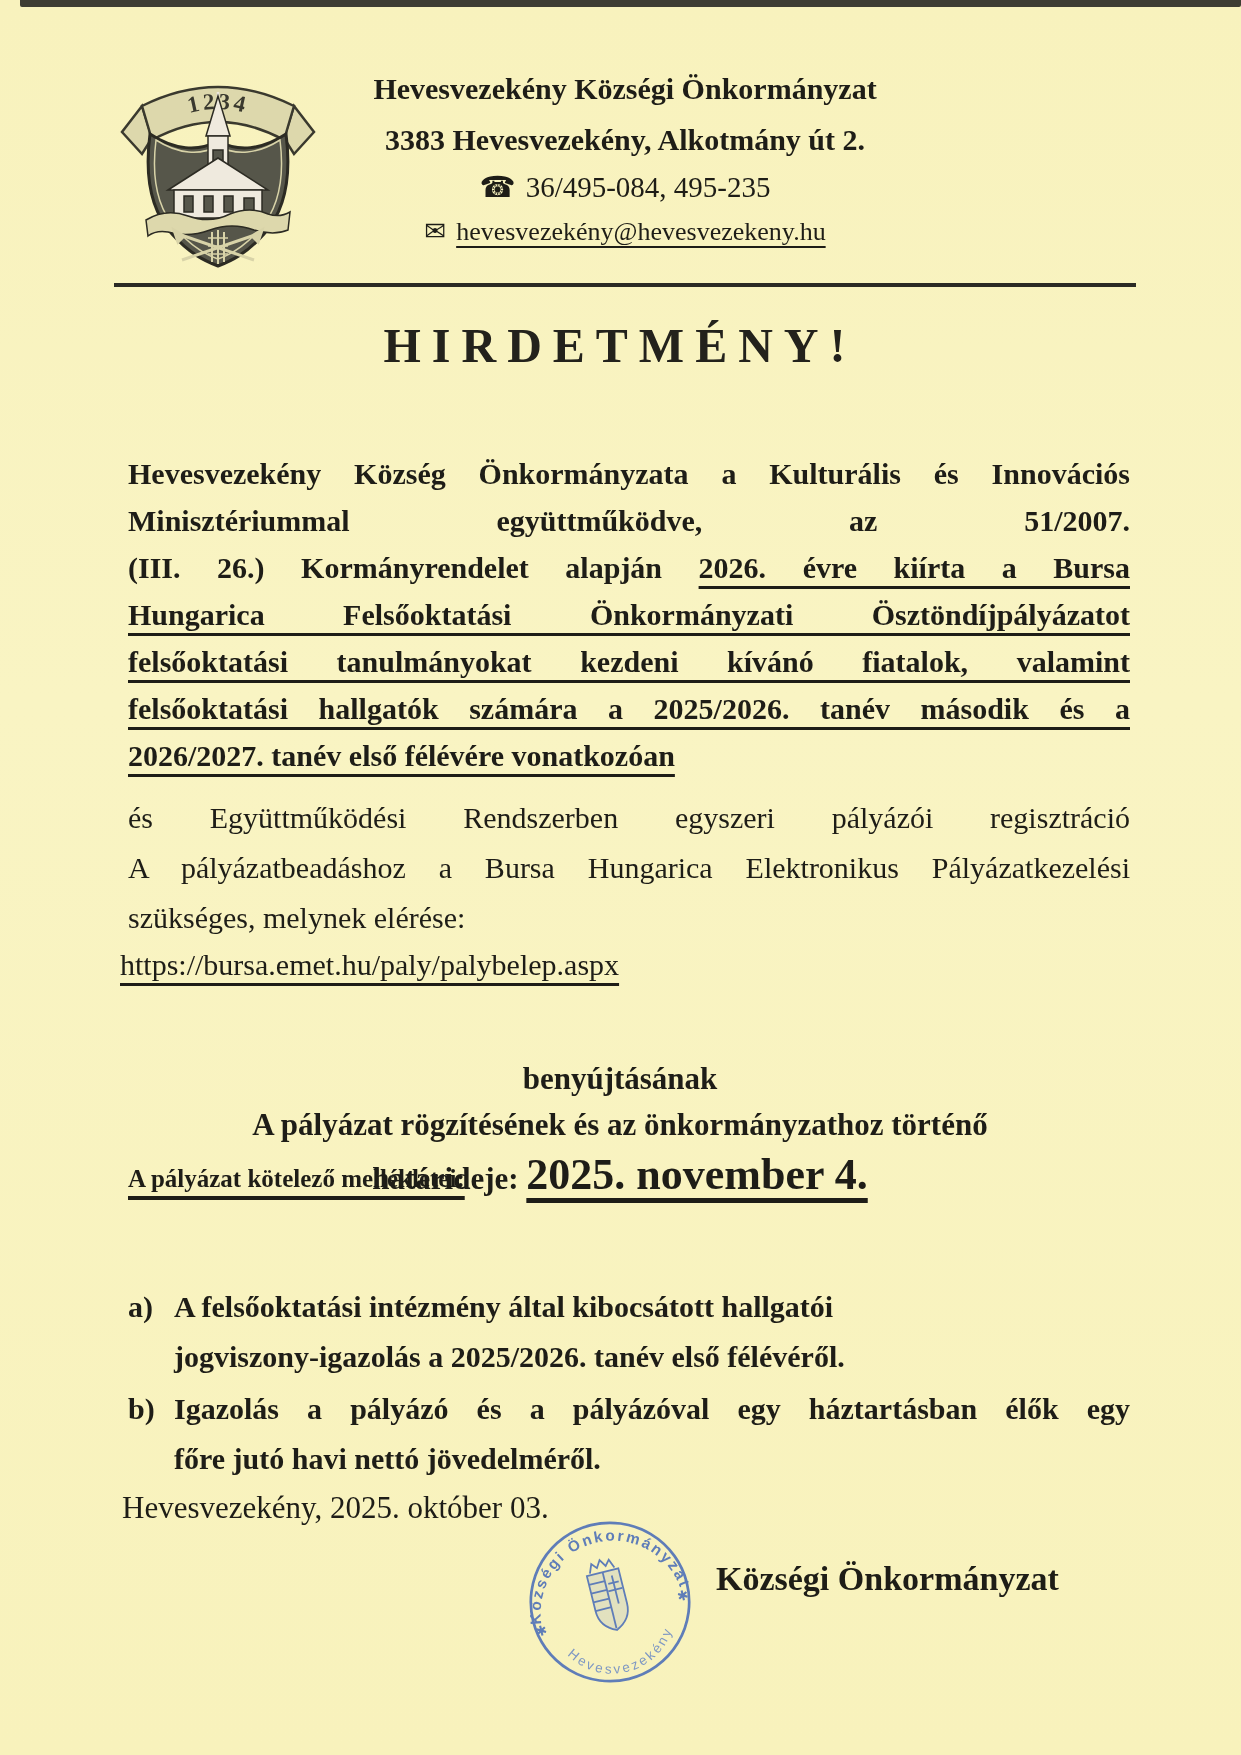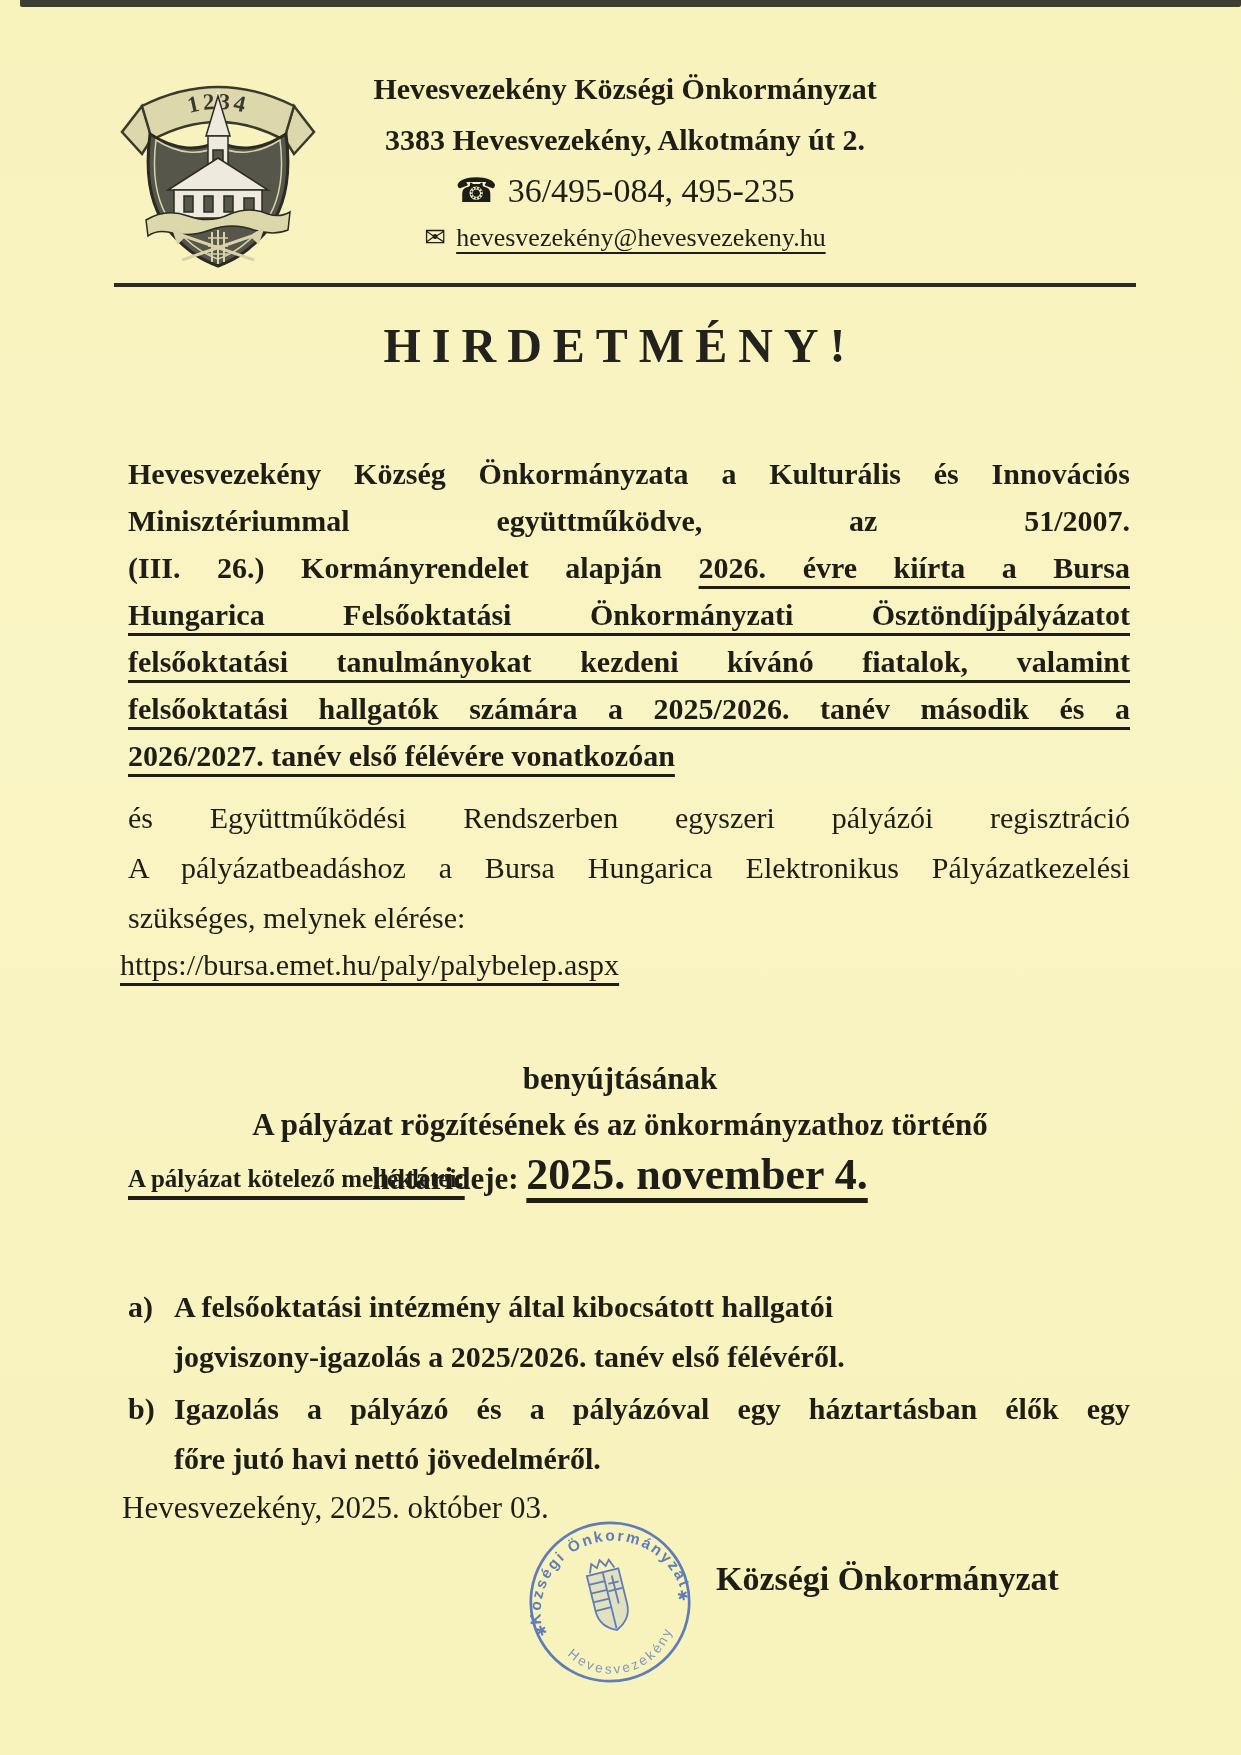--- a/index.html
+++ b/index.html
@@ -18,21 +18,21 @@
   .abs{position:absolute;}
   
   .top-strip{left:20px;top:0;width:1221px;height:7px;background:#3e3d33;border-radius:0 0 2px 2px;}
 
   
   .logo{left:112px;top:62px;width:212px;height:208px;}
   .header-text{left:245px;top:72px;width:760px;text-align:center;}
   .h-line{display:block;}
   .h-org{font-size:30px;font-weight:bold;margin-bottom:17px;}
   .h-addr{font-size:30px;font-weight:bold;margin-bottom:13px;}
-  .h-phone{font-size:34px;margin-bottom:12px;}
+  .h-phone{font-size:29px;margin-bottom:12px;}
   .h-email{font-size:26px;}
   .h-email .mail-text{text-decoration:underline;text-decoration-thickness:2px;text-underline-offset:6px;}
   .glyph{display:inline-block;margin-right:10px;font-family:"DejaVu Sans",sans-serif;}
 
   .rule{left:114px;top:283px;width:1022px;height:4px;background:#2b2a24;}
 
   .title{
     left:120px;top:318px;width:1000px;padding-right:26px;
     text-align:center;font-size:48px;font-weight:bold;letter-spacing:11px;
     color:#23221c;

